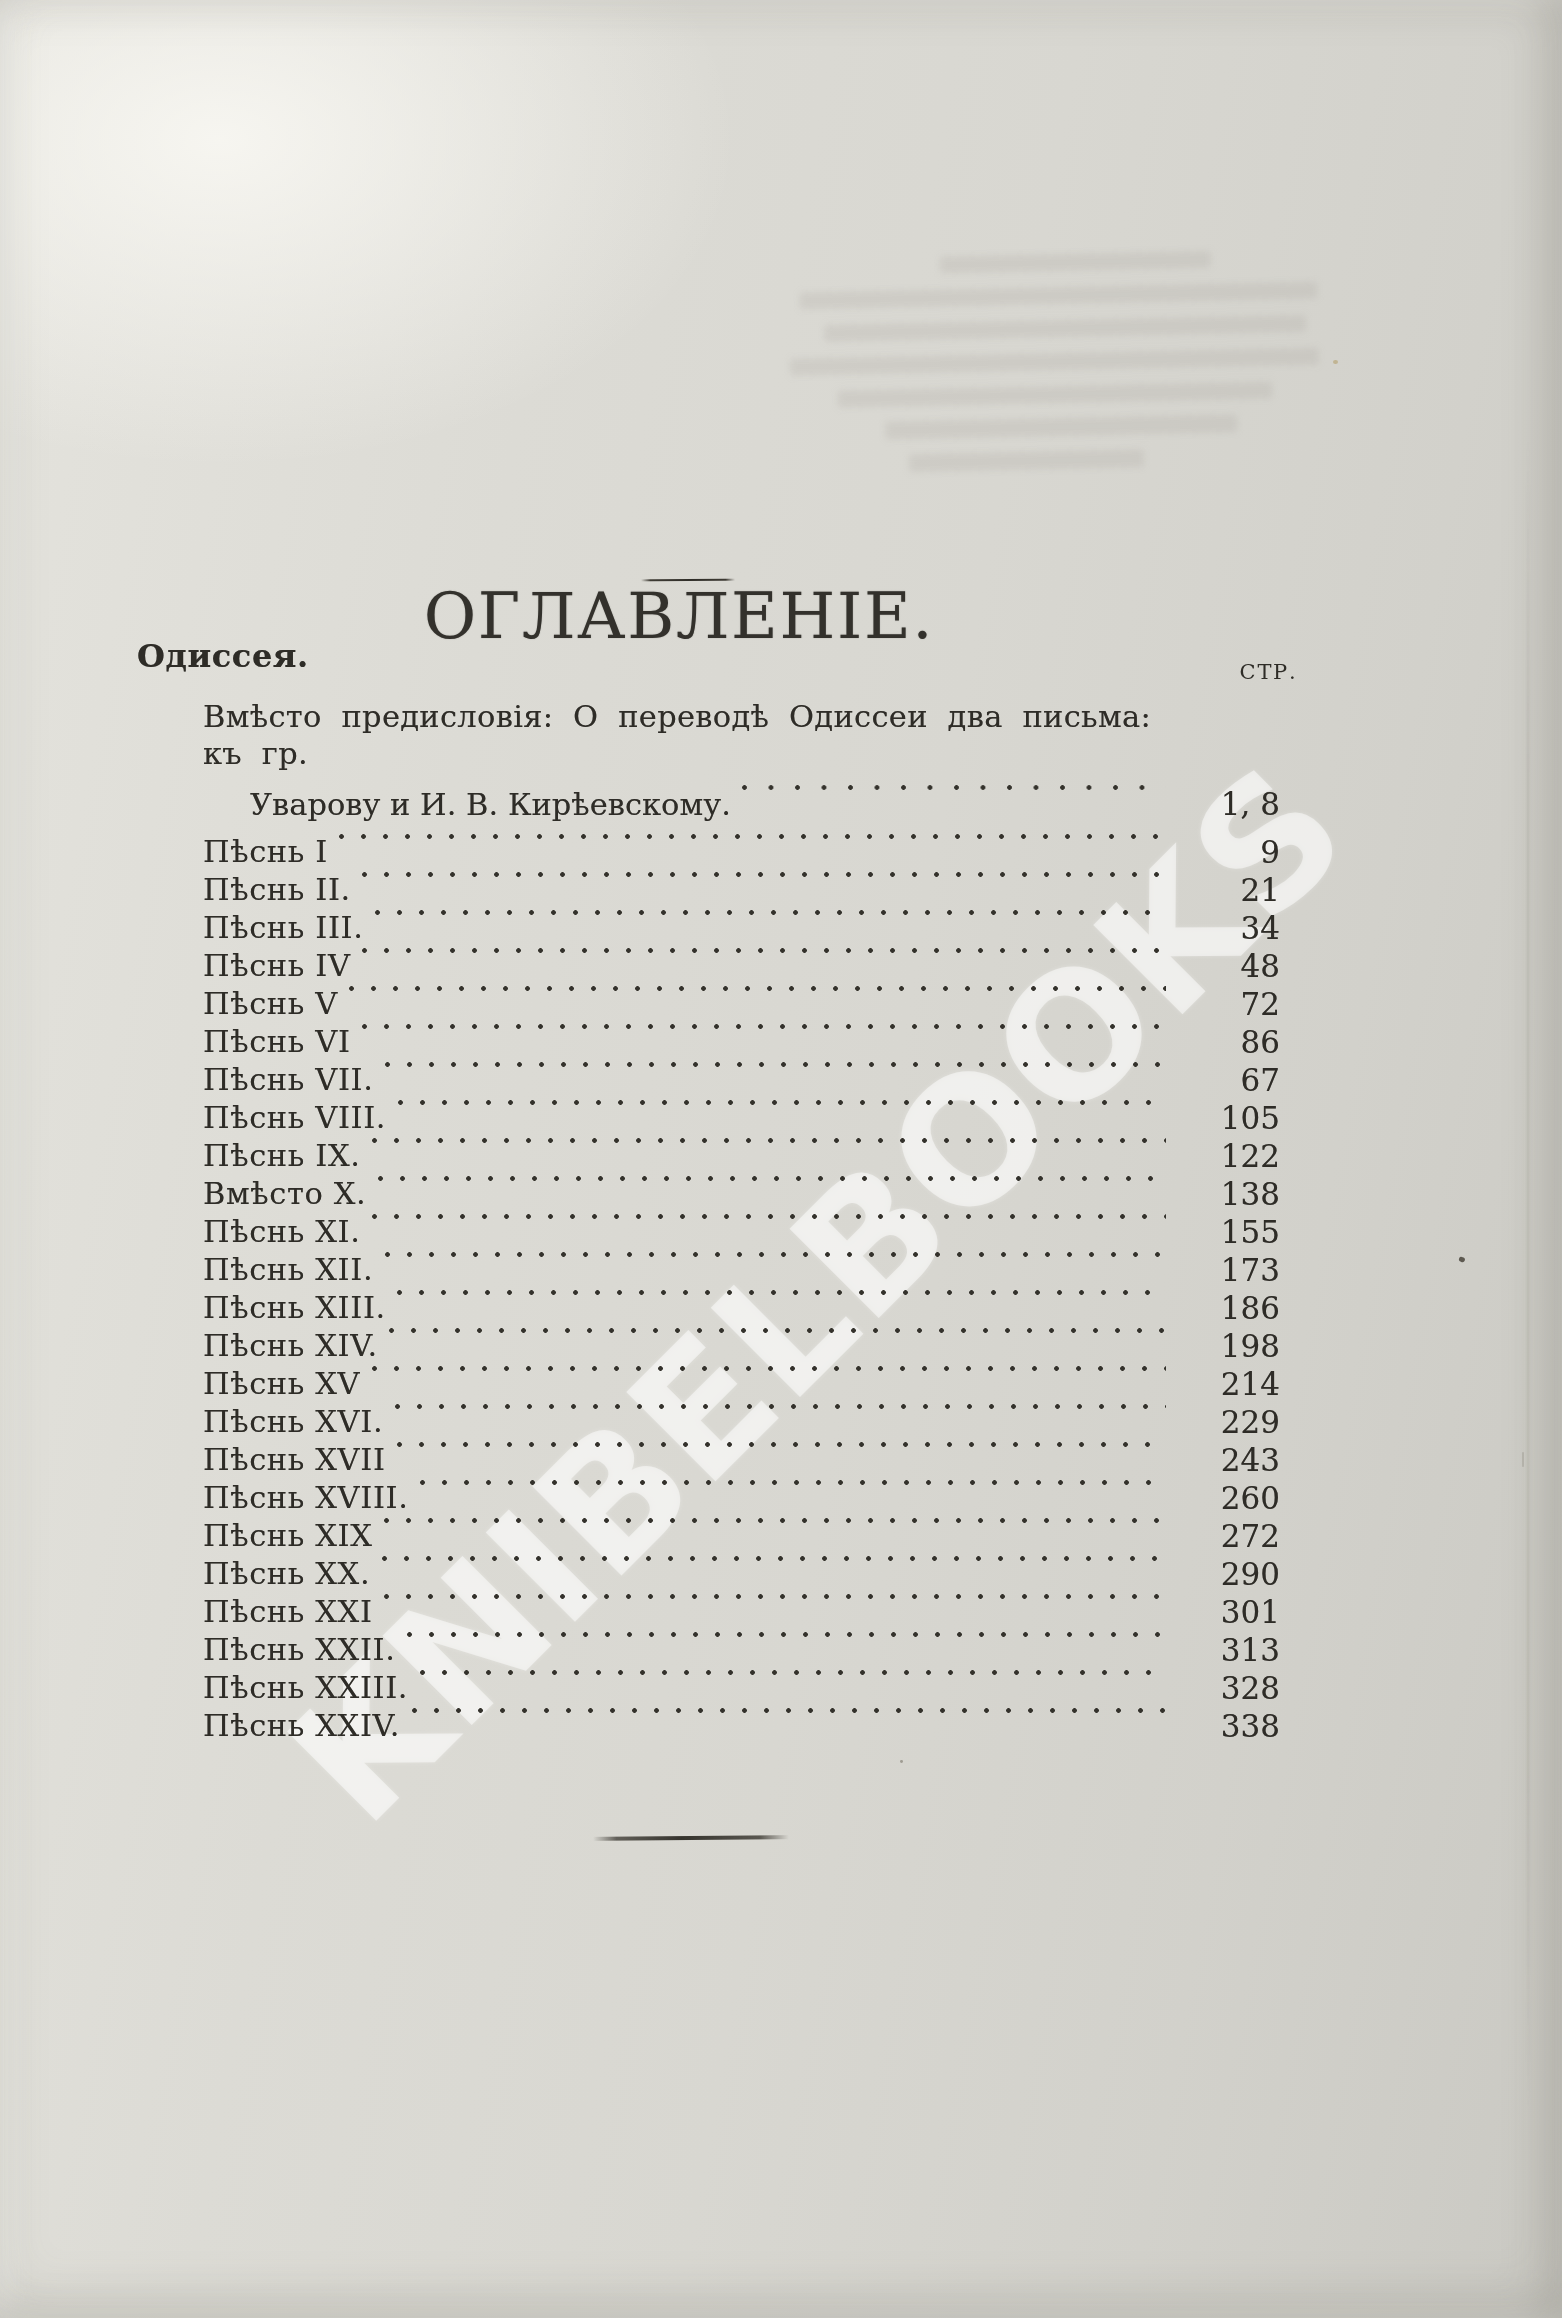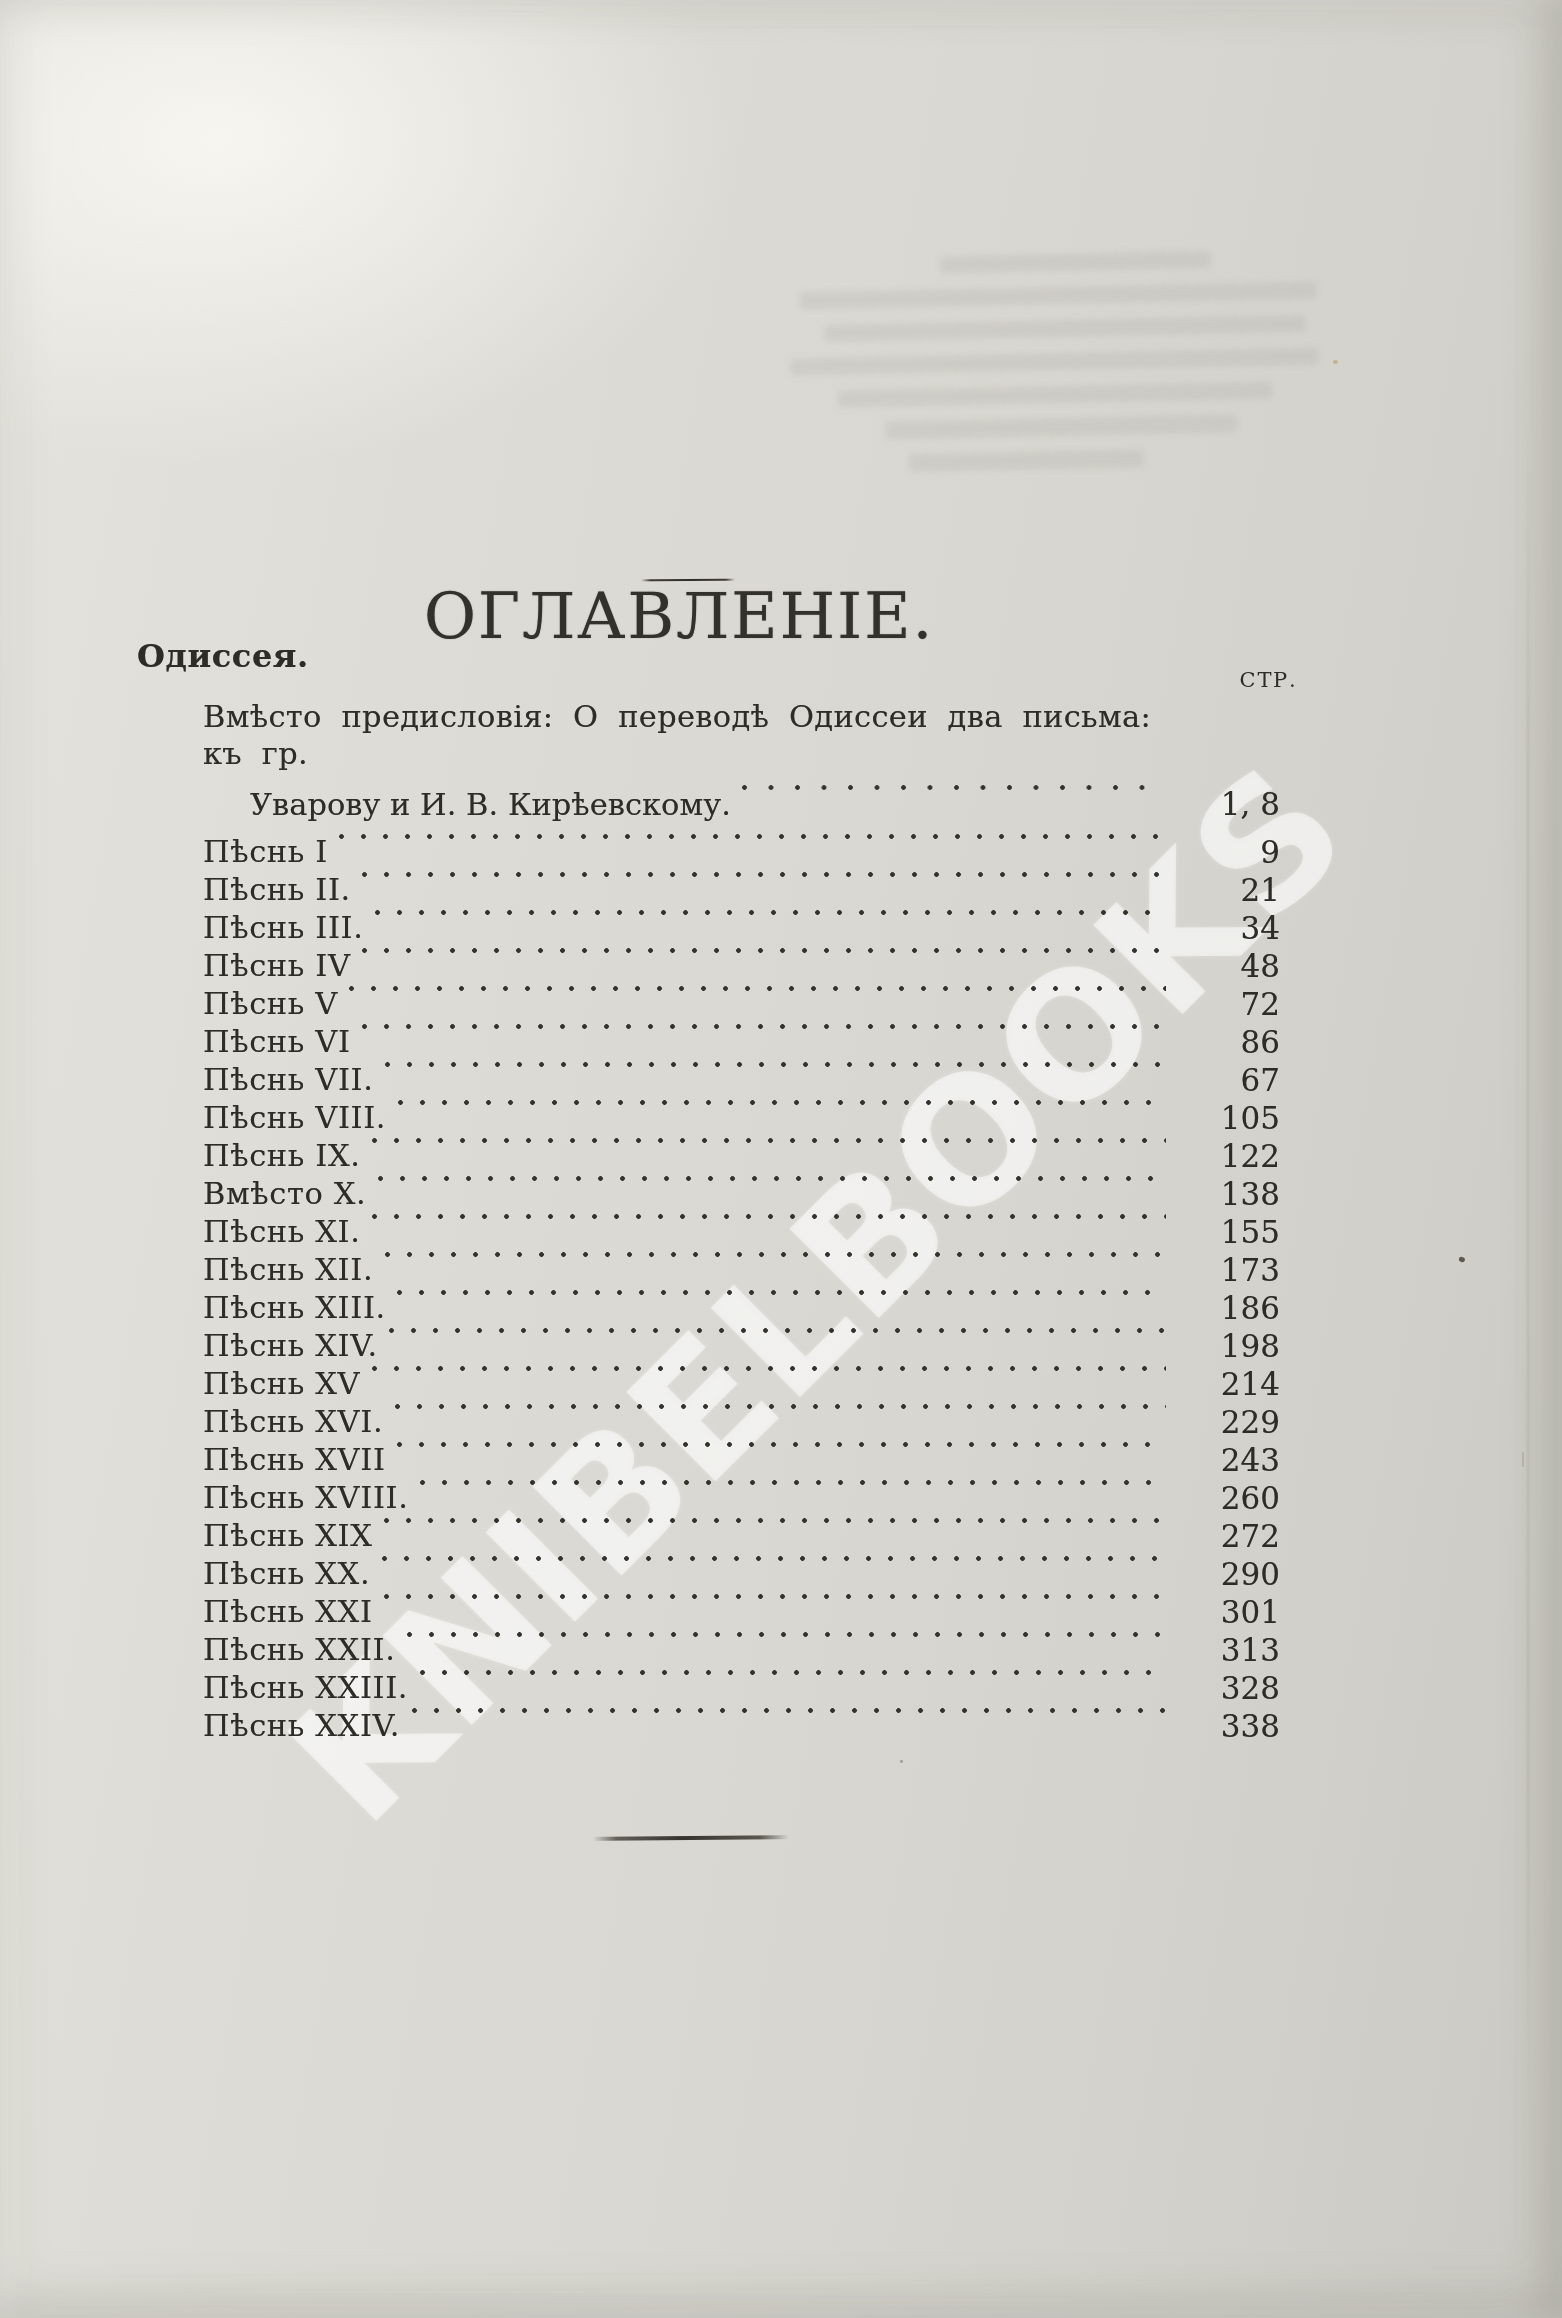--- a/index.html
+++ b/index.html
@@ -49,21 +49,21 @@
   }
   .title-rule{
     position:absolute;left:641px;top:579px;width:94px;height:2.3px;
     transform:rotate(-0.4deg);filter:blur(0.2px);
     background:linear-gradient(90deg, rgba(62,59,52,0), #3e3b34 10%, #2f2d28 55%, #3e3b34 90%, rgba(62,59,52,0));
   }
 
   .toc{position:absolute;left:137px;top:637px;width:1143px;}
   .toc-header{display:flex;justify-content:space-between;align-items:baseline;}
   .section-header{font-size:32px;font-weight:bold;letter-spacing:0.6px;text-shadow:0 0 0.6px rgba(46,44,39,0.5);}
-  .page-col{font-size:21px;letter-spacing:1.7px;position:relative;top:20px;margin-right:-17.3px;}
+  .page-col{font-size:21px;letter-spacing:1.7px;position:relative;top:12px;margin-right:-17.3px;}
 
   .preface-1{
     margin:23px 0 0 66px;width:1003px;
     font-size:30.5px;line-height:37px;word-spacing:9.8px;letter-spacing:0.3px;
     text-shadow:0 0 0.6px rgba(46,44,39,0.45);
   }
 
   .row{display:flex;align-items:flex-start;text-shadow:0 0 0.6px rgba(46,44,39,0.45);}
   .label{white-space:nowrap;}
   .preface-row{margin-left:113px;margin-top:11.5px;}

